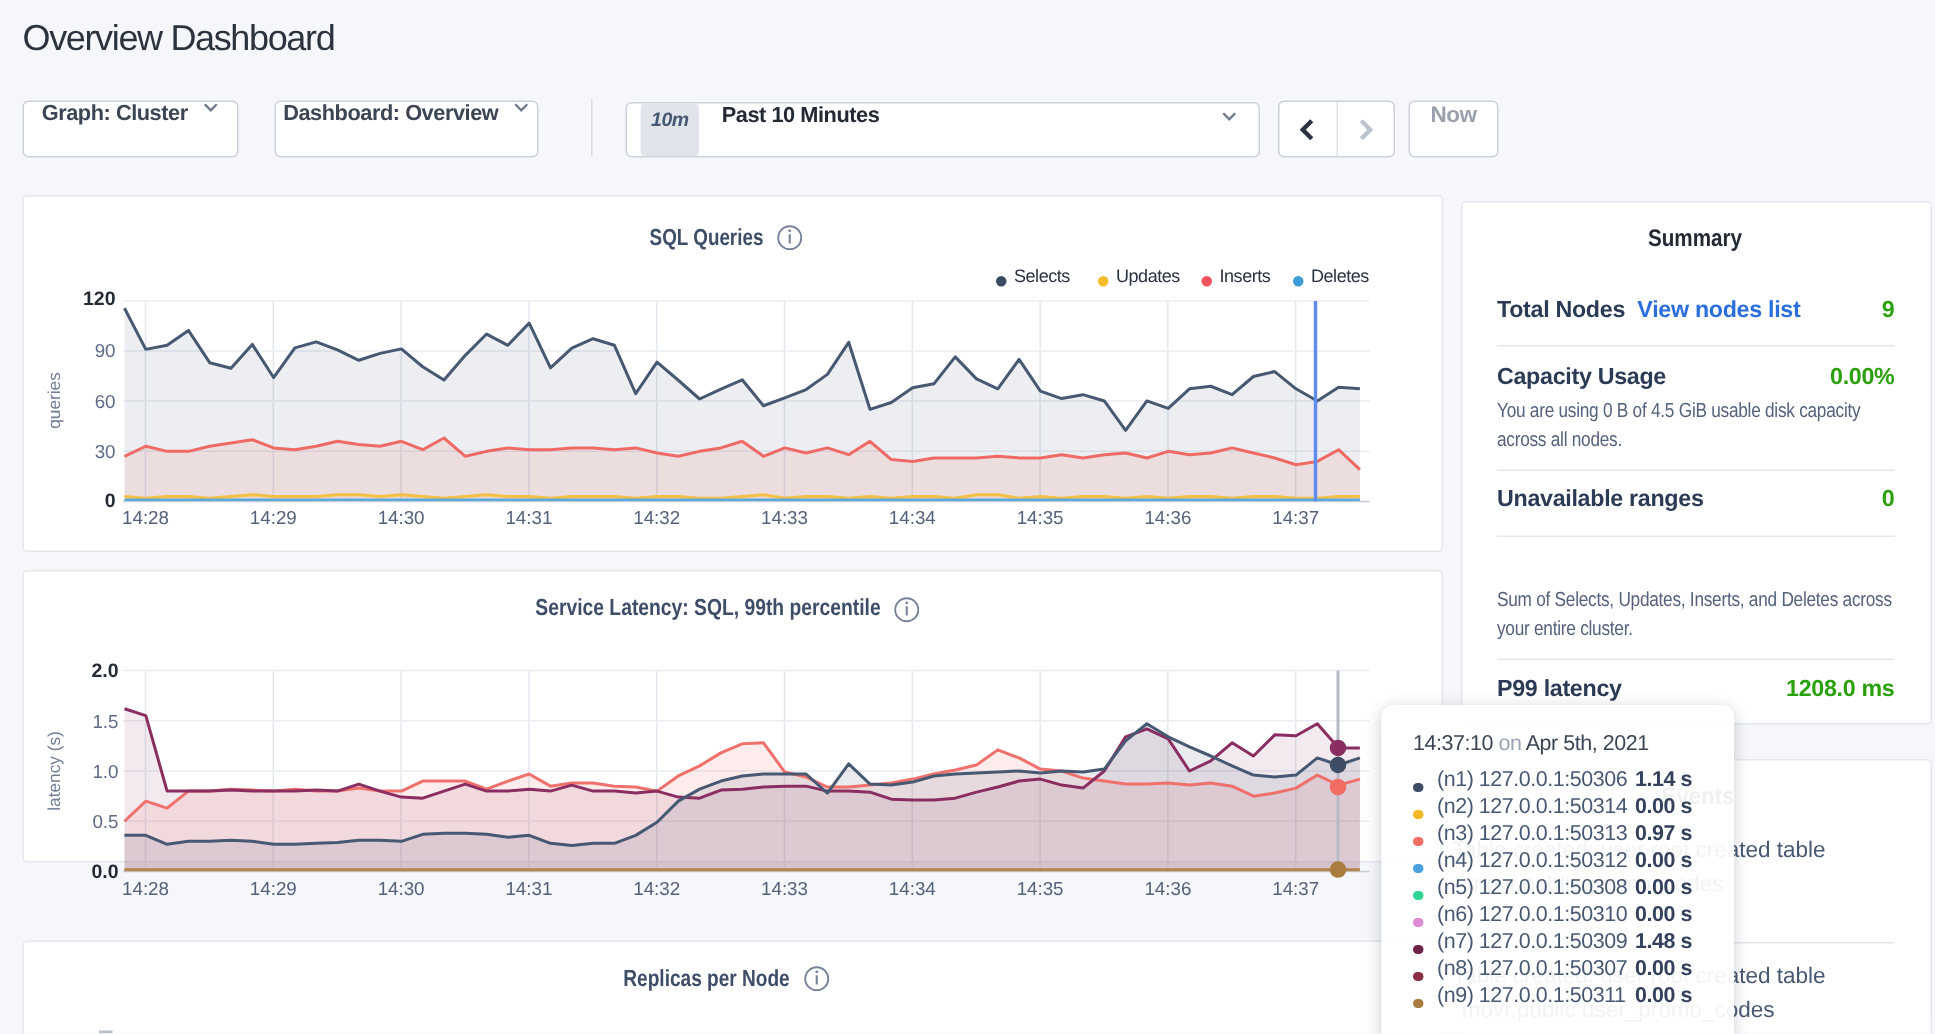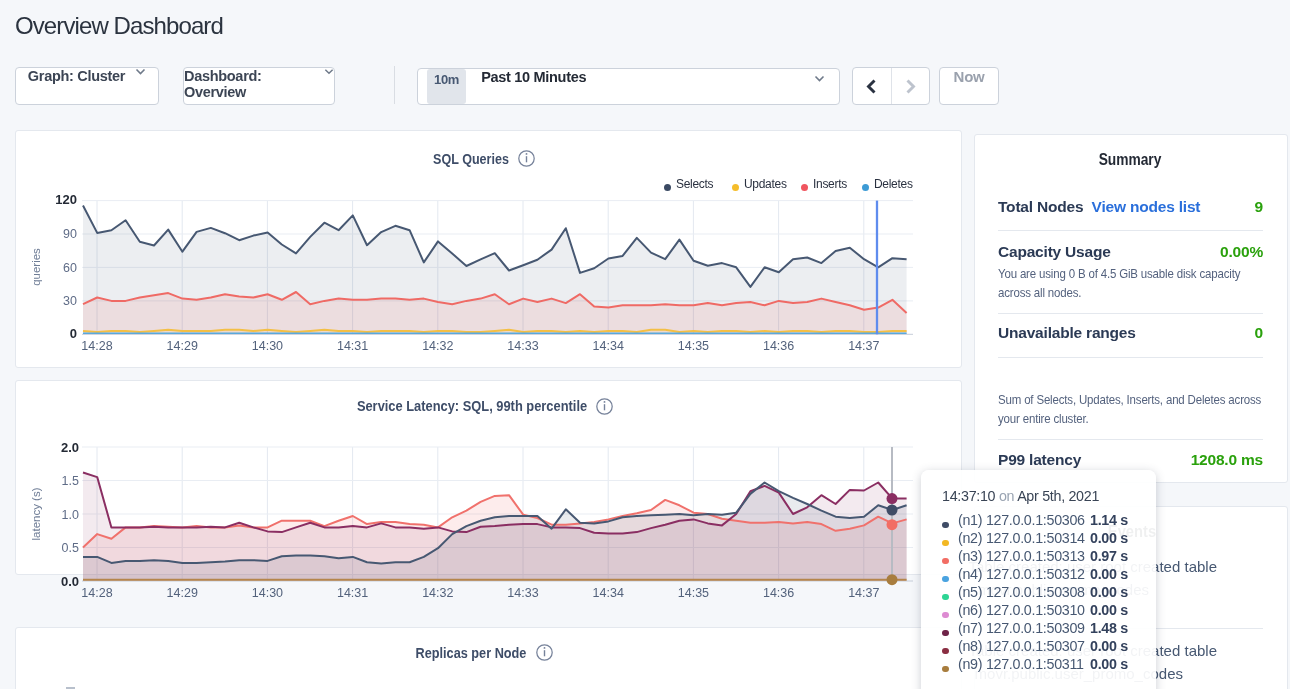--- a/index.html
+++ b/index.html
@@ -4,21 +4,21 @@
 * { margin:0; padding:0; box-sizing:border-box; }
 html,body { width:1290px; height:689px; overflow:hidden; background:#f5f7fa;
   font-family:"Liberation Sans", sans-serif; color:#242a35; position:relative; }
 .abs { position:absolute; }
 .h1 { left:15px; top:12px; font-size:24px; color:#2b333f; letter-spacing:-0.9px; }
 .btn { background:#fff; border:1px solid #ccd2db; border-radius:4px;
   display:flex; font-weight:bold; font-size:14.5px; color:#3c4554; letter-spacing:-0.3px; }
 .dd { justify-content:center; gap:10px; }
 .vsep { left:394px; top:66px; width:1px; height:38px; background:#d9dde3; }
 .badge { background:#e1e5eb; border-radius:3px; font-size:13px; font-weight:bold;
-  color:#475872; padding:3px 7px; }
+  color:#475872; padding:3px 7px;font-style:italic; }
 .card { position:absolute; background:#fff; border:1px solid #e4e8ee; border-radius:3px; }
 .ct { position:absolute; white-space:nowrap; font-weight:bold; font-size:15.5px;
   color:#3e4d68; line-height:15px; }
 .icon { position:absolute; }
 .legend { position:absolute; top:46px; left:0; width:100%; height:14px;
   font-size:12px; color:#2a3140; letter-spacing:-0.3px; }
 .li { position:absolute; display:flex; align-items:flex-end; gap:5px; }
 .ldot { width:7px; height:7px; border-radius:50%; display:inline-block; }
 .srow { position:absolute; left:23px; right:24px; display:flex;
   justify-content:space-between; font-weight:bold; font-size:15.5px; color:#2b3a55; letter-spacing:-0.2px; }
@@ -38,21 +38,21 @@
 .tdot { width:6.5px; height:6.5px; border-radius:50%; margin-right:9.5px; flex:none; }
 .taddr { width:132px; }
 .tval { font-weight:bold; color:#33415c; }
 </style></head>
 <body>
 <div class="abs h1">Overview Dashboard</div>
 
 <div class="abs btn dd" style="left:15px;top:67px;width:144px;height:38px">Graph: Cluster <svg width="11" height="7" viewBox="0 0 11 7">
       <polyline points="1.5,1.5 5.5,5.5 9.5,1.5" fill="none" stroke="#6f7a8a" stroke-width="1.6"></polyline>
     </svg></div>
-<div class="abs btn dd" style="left:183px;top:67px;width:152px;height:38px">Dashboard: Overview <svg width="11" height="7" viewBox="0 0 11 7">
+<div class="abs btn dd" style="left:183px;top:67px;width:176px;height:38px">Dashboard: Overview <svg width="11" height="7" viewBox="0 0 11 7">
       <polyline points="1.5,1.5 5.5,5.5 9.5,1.5" fill="none" stroke="#6f7a8a" stroke-width="1.6"></polyline>
     </svg></div>
 <div class="abs vsep"></div>
 <div class="abs btn" style="left:417px;top:68px;width:423px;height:37px;padding:0 14px 0 9px">
   <span class="badge">10m</span>
   <span style="margin-left:15px;color:#242a35">Past 10 Minutes</span>
   <span style="margin-left:auto"><svg width="11" height="7" viewBox="0 0 11 7">
         <polyline points="1.5,1.5 5.5,5.5 9.5,1.5" fill="none" stroke="#6f7a8a" stroke-width="1.6"></polyline>
       </svg></span>
 </div>

